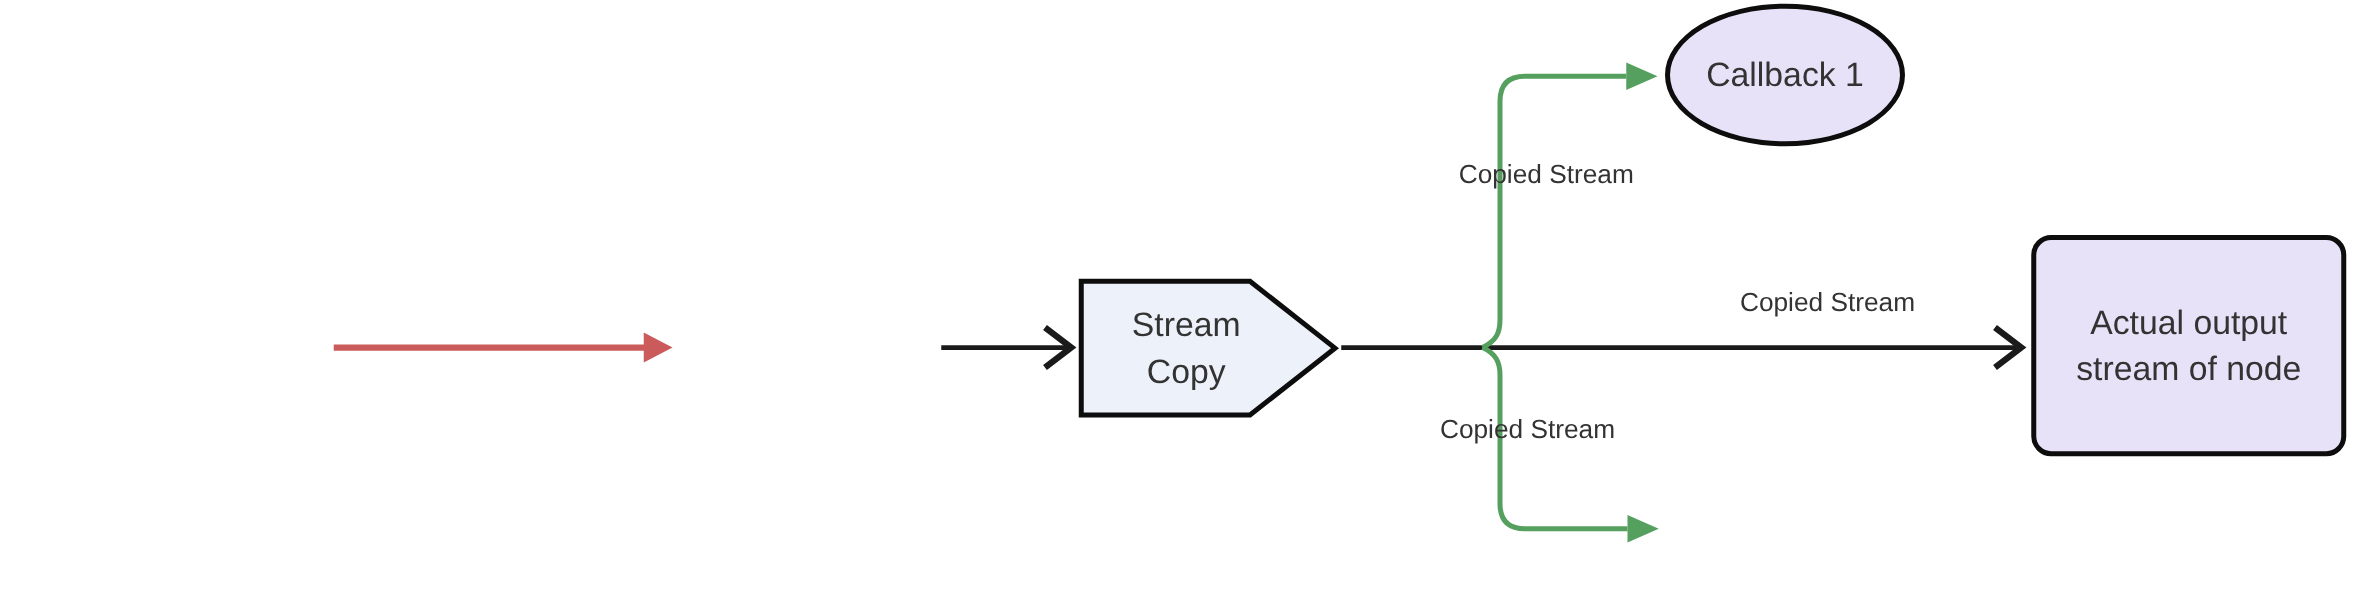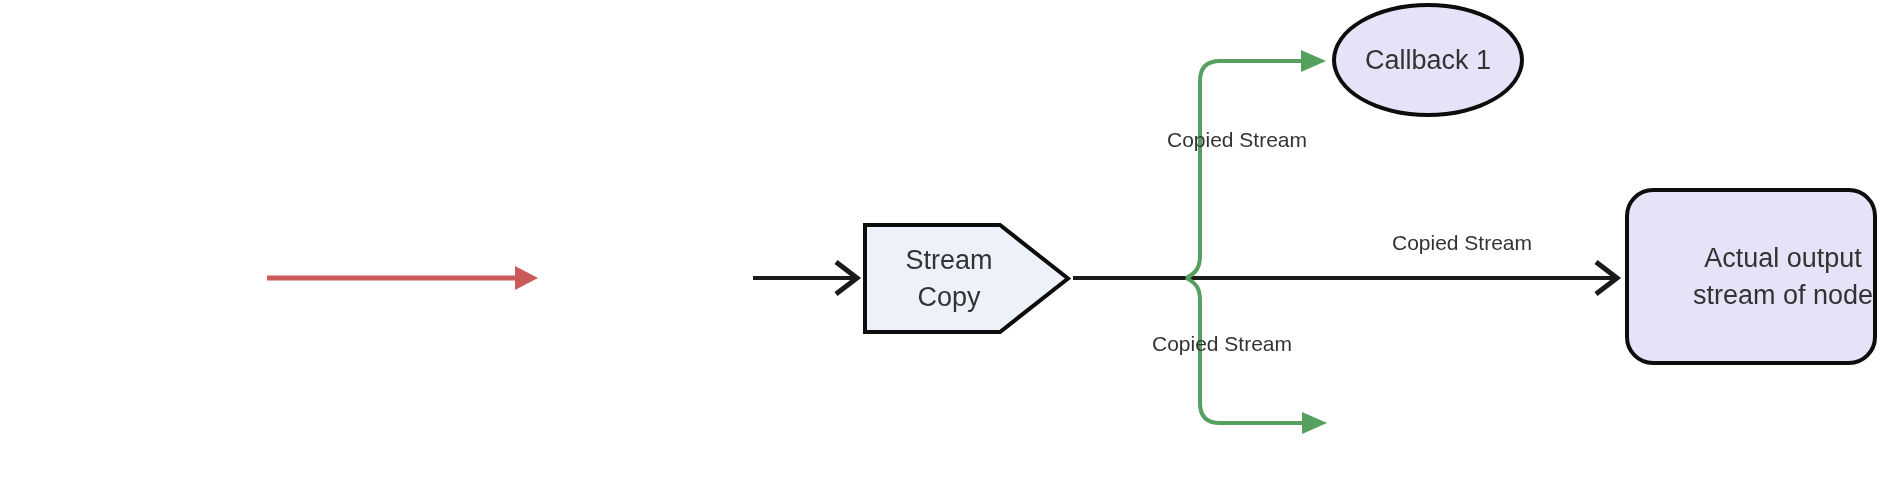--- a/index.html
+++ b/index.html
@@ -31,21 +31,21 @@
     text-align: center;
     border: 4px solid var(--node-border, #0d0d0d);
     background: var(--node-fill-purple, #e8e2f8);
     color: var(--label-text, #333);
     font-size: 27px;
     line-height: 37px;
   }
   .node span { white-space: pre-line; }
   .ellipse { border-radius: 50%; text-align: center; }
   .stadium { border-radius: 56px; }
-  .roundrect { border-radius: 28px; justify-content: flex-end; }
+  .roundrect { border-radius: 16px; }
   .shape-text {
     position: absolute;
     box-sizing: border-box;
     display: flex;
     align-items: center;
     justify-content: center;
     text-align: center;
     font-size: 27px;
     line-height: 37px;
     color: var(--label-text, #333);

